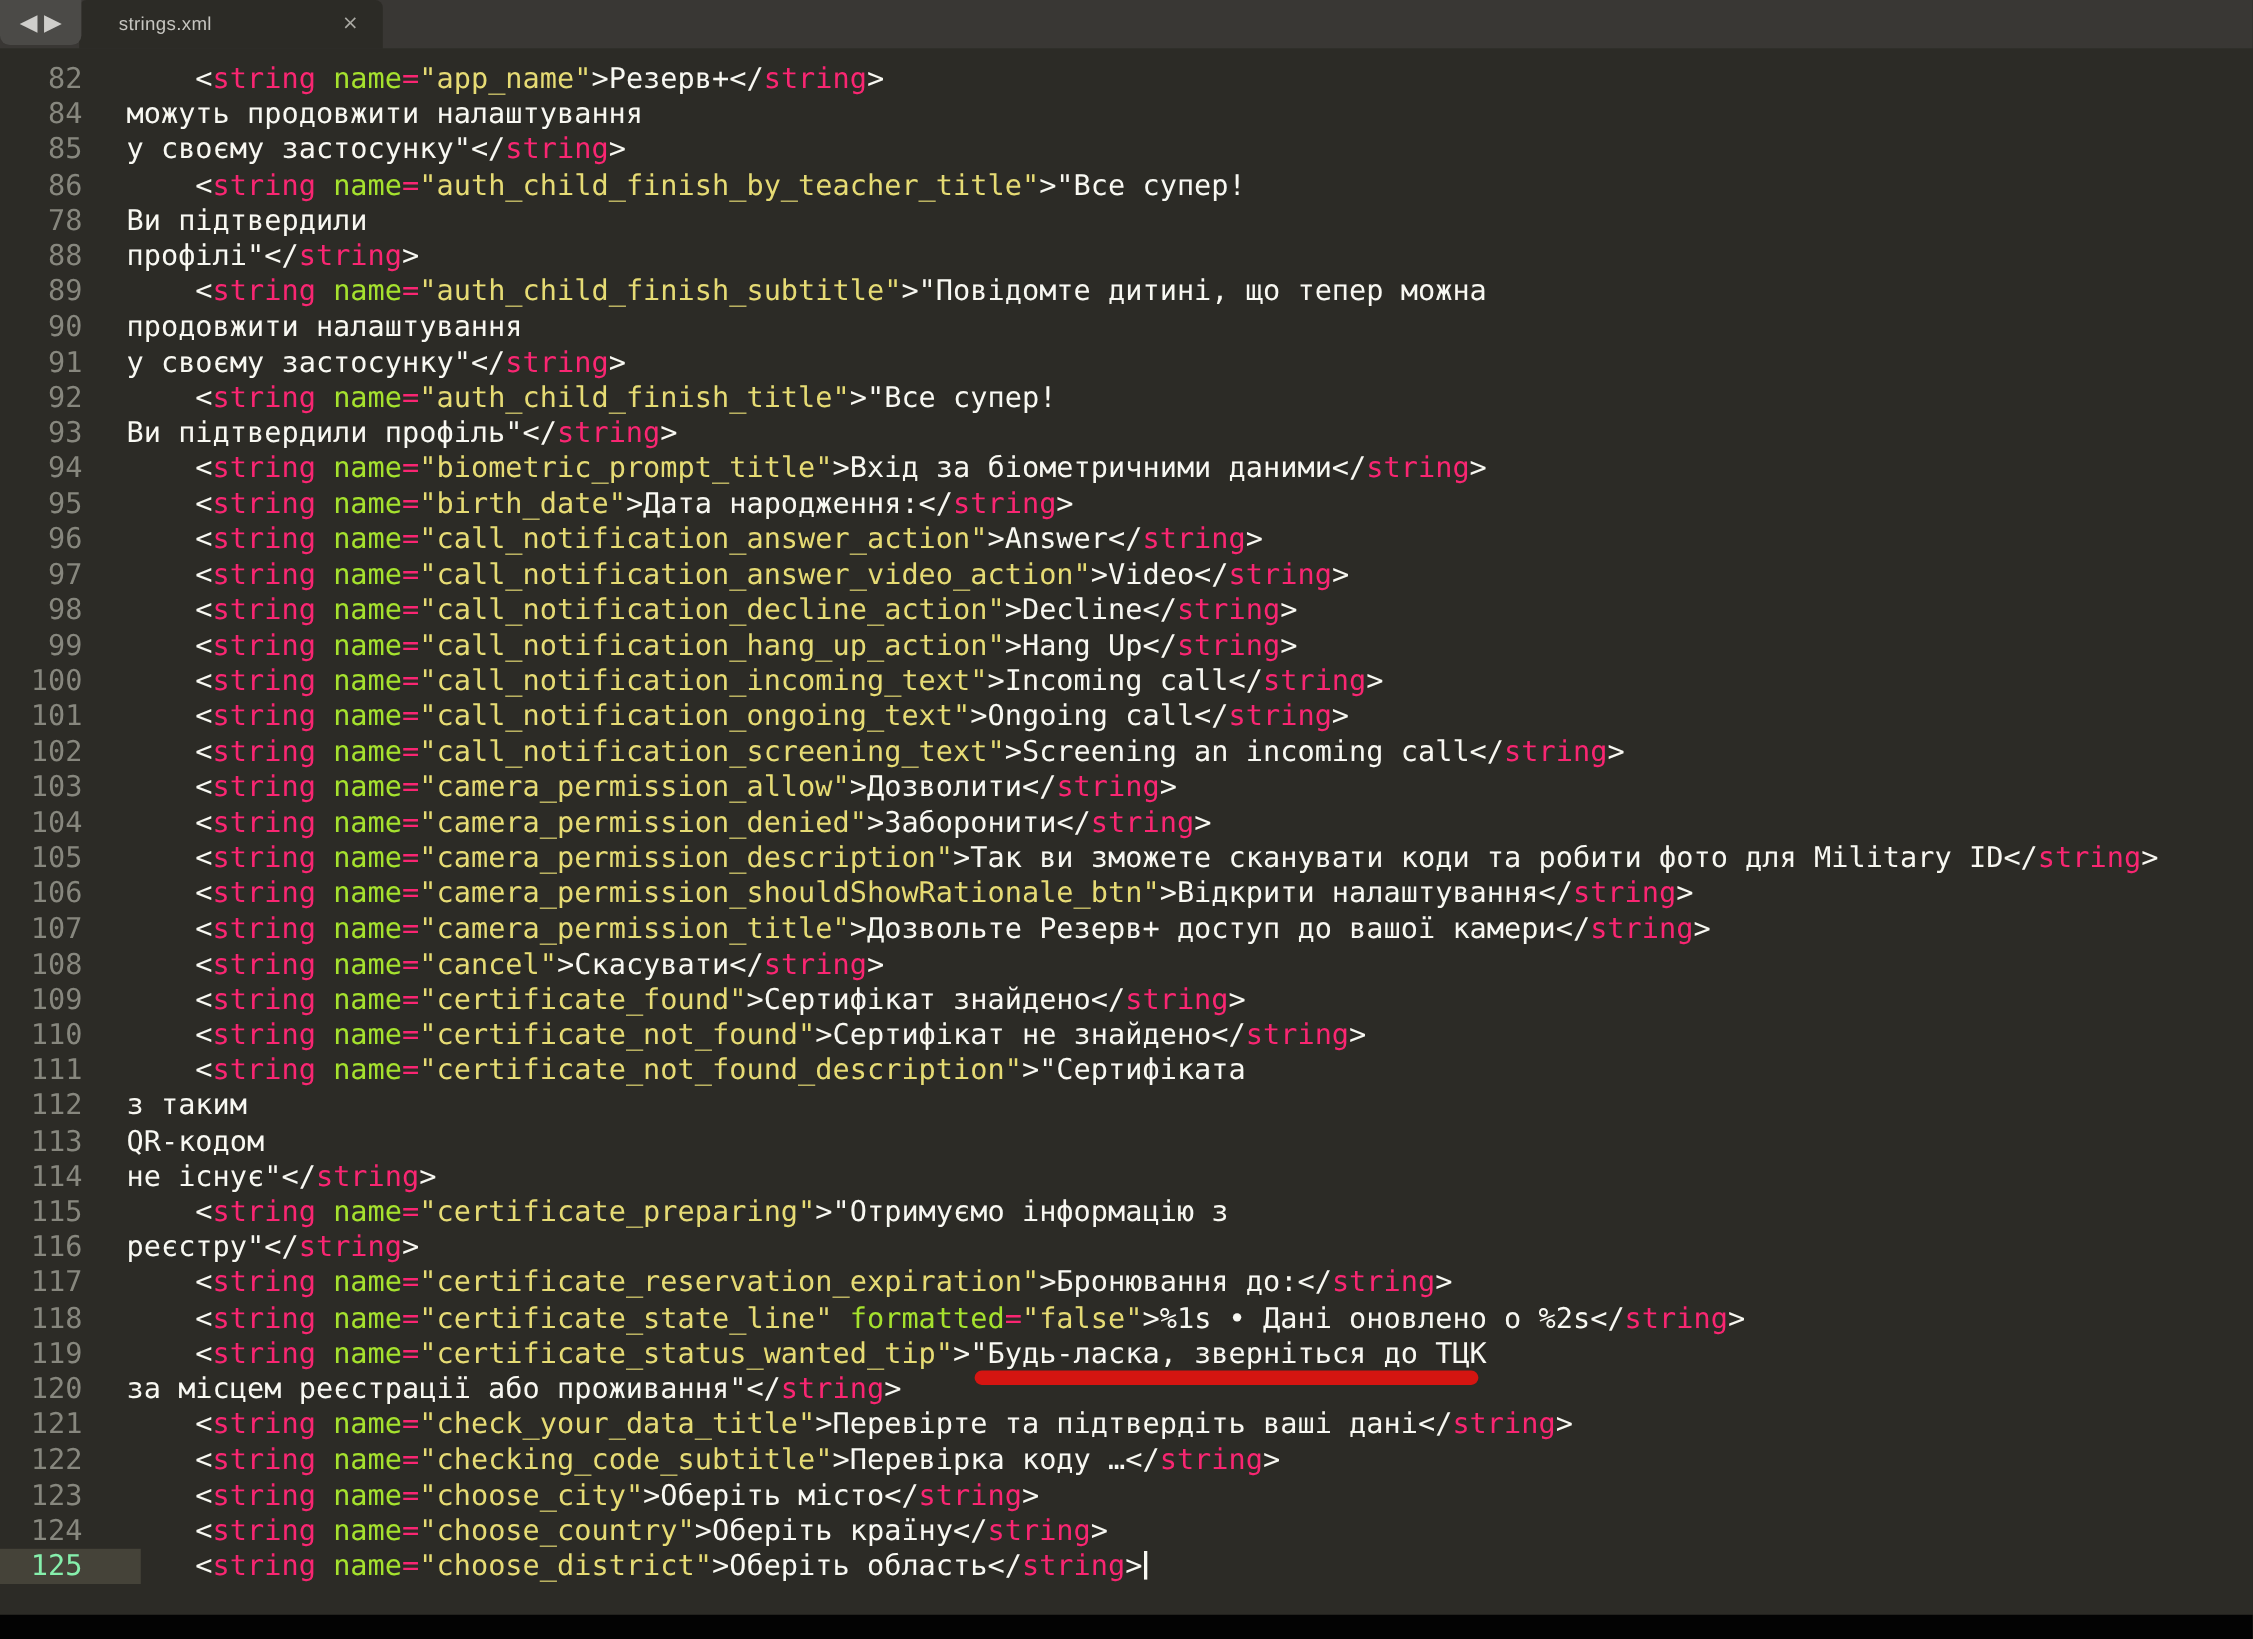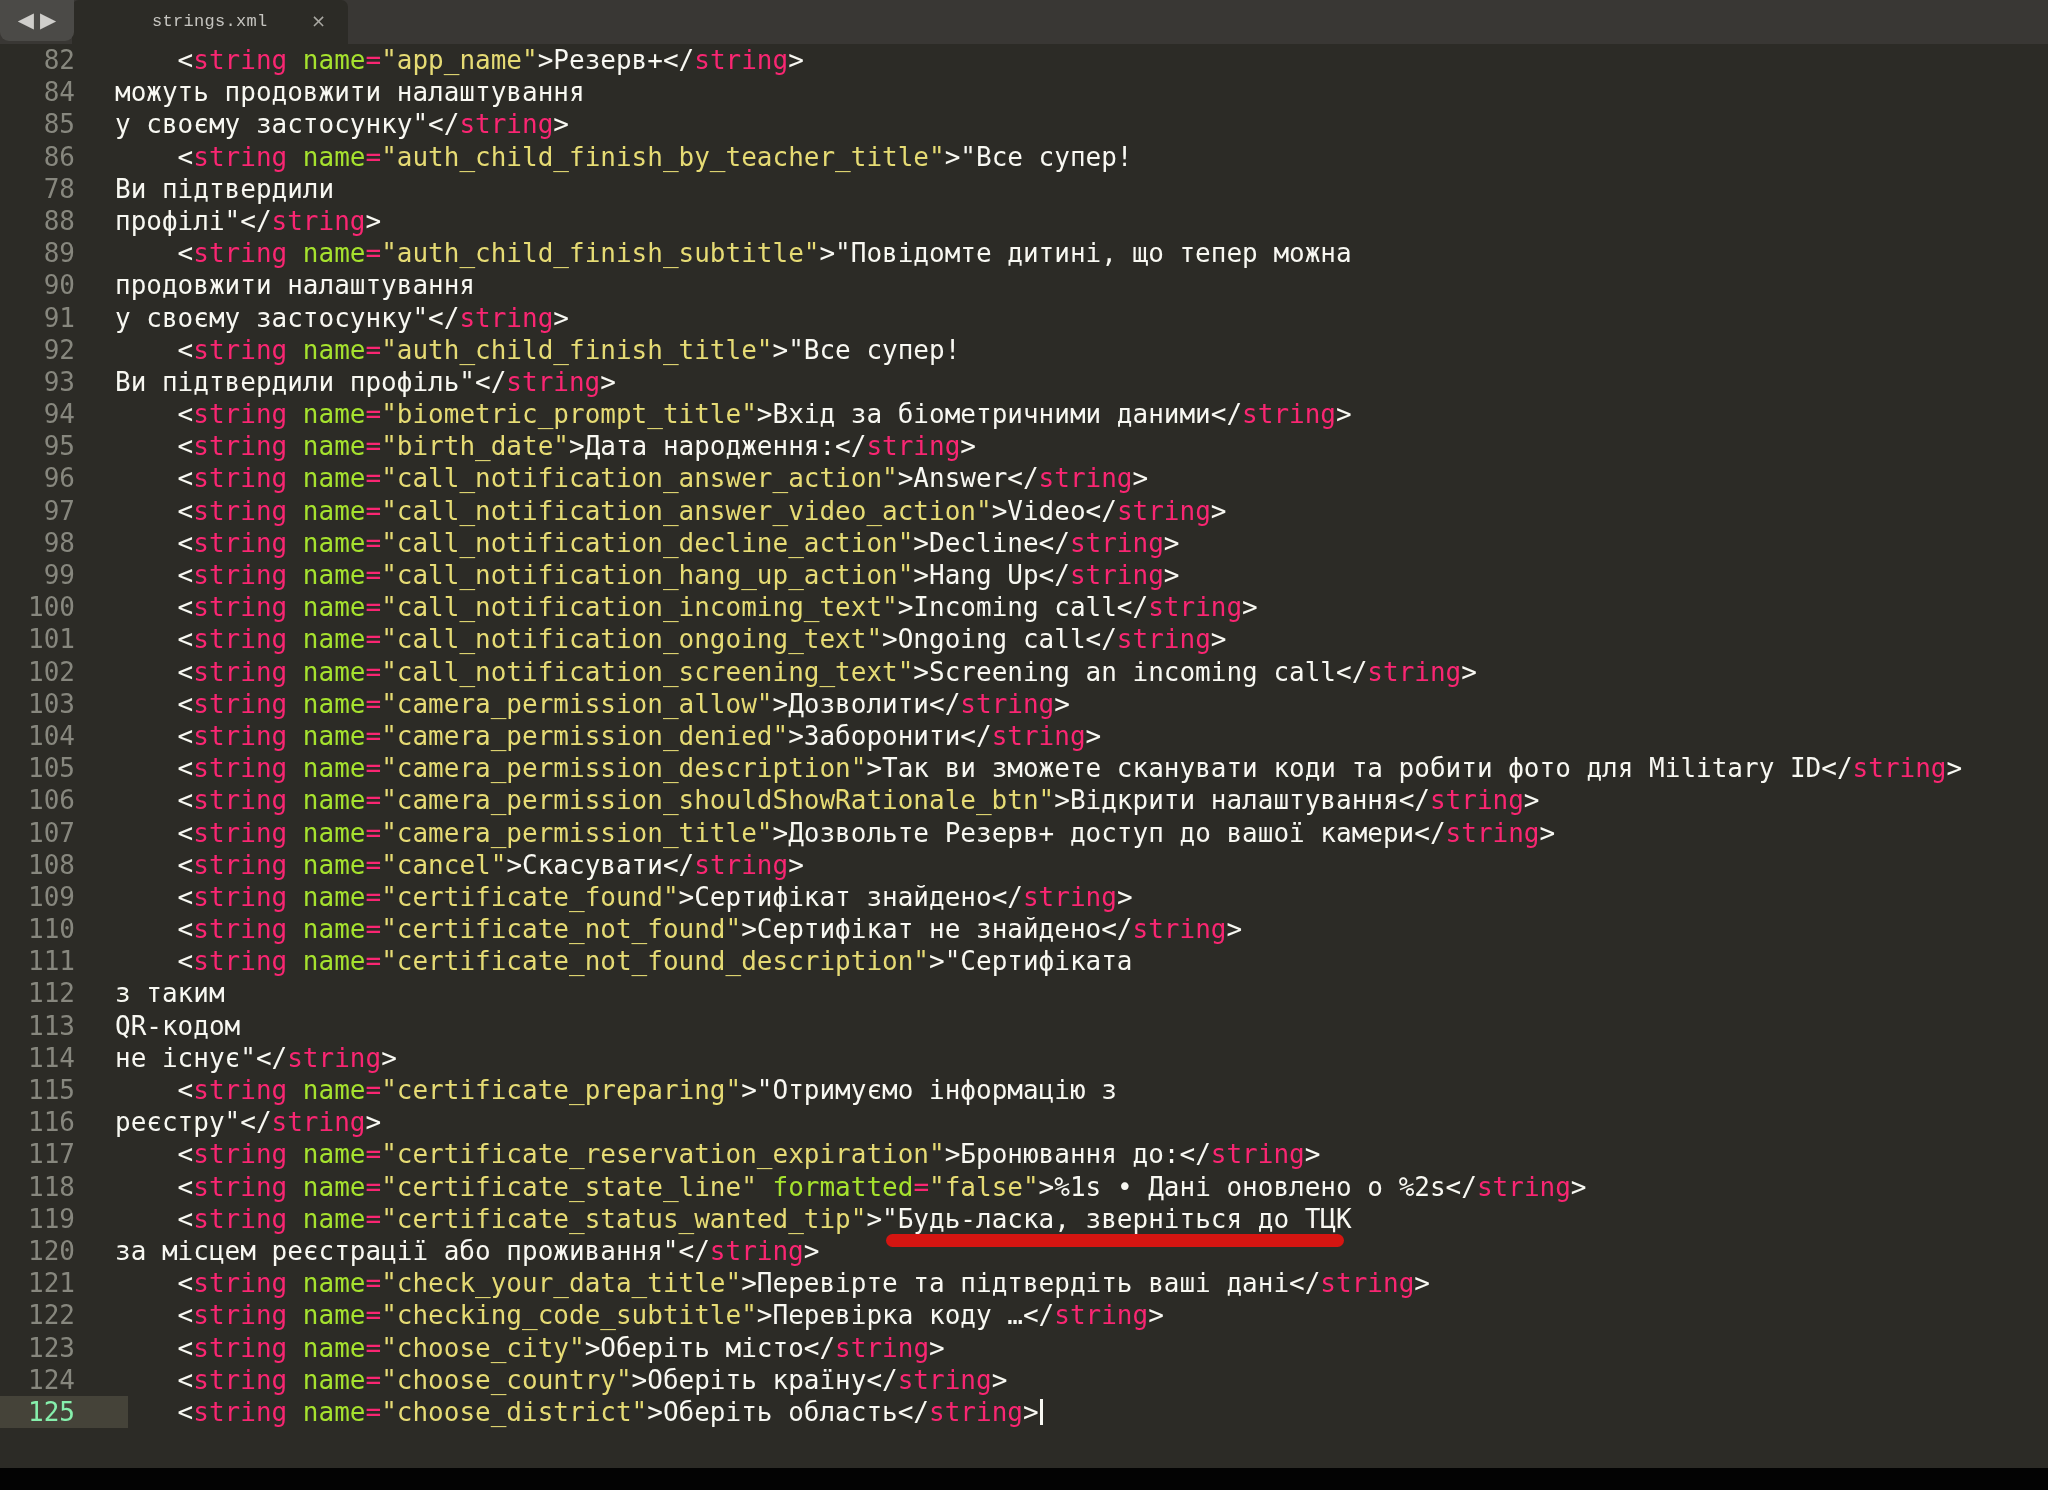--- a/index.html
+++ b/index.html
@@ -21,32 +21,32 @@
   .nav-arrow{
     color:#cfcecb;font-size:21px;line-height:1;
     font-family:"DejaVu Sans", sans-serif;cursor:default;
   }
   #tab{
     position:absolute;left:72px;top:0;width:276px;height:44px;
     background:#2c2b26;border-radius:7px 7px 0 0;z-index:6;
   }
   #tab-title{
     position:absolute;left:36px;top:12px;
-    font-family:Liberation Mono, monospace;
-    font-size:17px;color:#c6c5c0;letter-spacing:.3px;margin-left:44px;
+    font-family:Liberation Sans, sans-serif;
+    font-size:17px;color:#c6c5c0;letter-spacing:.3px;
   }
   #tab-close{
     position:absolute;right:22px;top:10px;
     font-family:"DejaVu Sans", sans-serif;
     font-size:18px;color:#a9a8a2;
   }
   
   #editor{
     position:absolute;top:44px;left:0;width:2048px;bottom:22px;
-    background:#2c2b26;box-sizing:border-box;
+    background:#2c2b26;padding-top:12px;box-sizing:border-box;
     font-size:26px;z-index:1;
   }
   .line{
     position:relative;height:32.2px;line-height:32.2px;white-space:nowrap;
   }
   .gutter{
     position:absolute;left:0;top:0;width:128px;height:32.2px;
     box-sizing:border-box;padding-right:53px;text-align:right;
     color:#87877e;
   }

